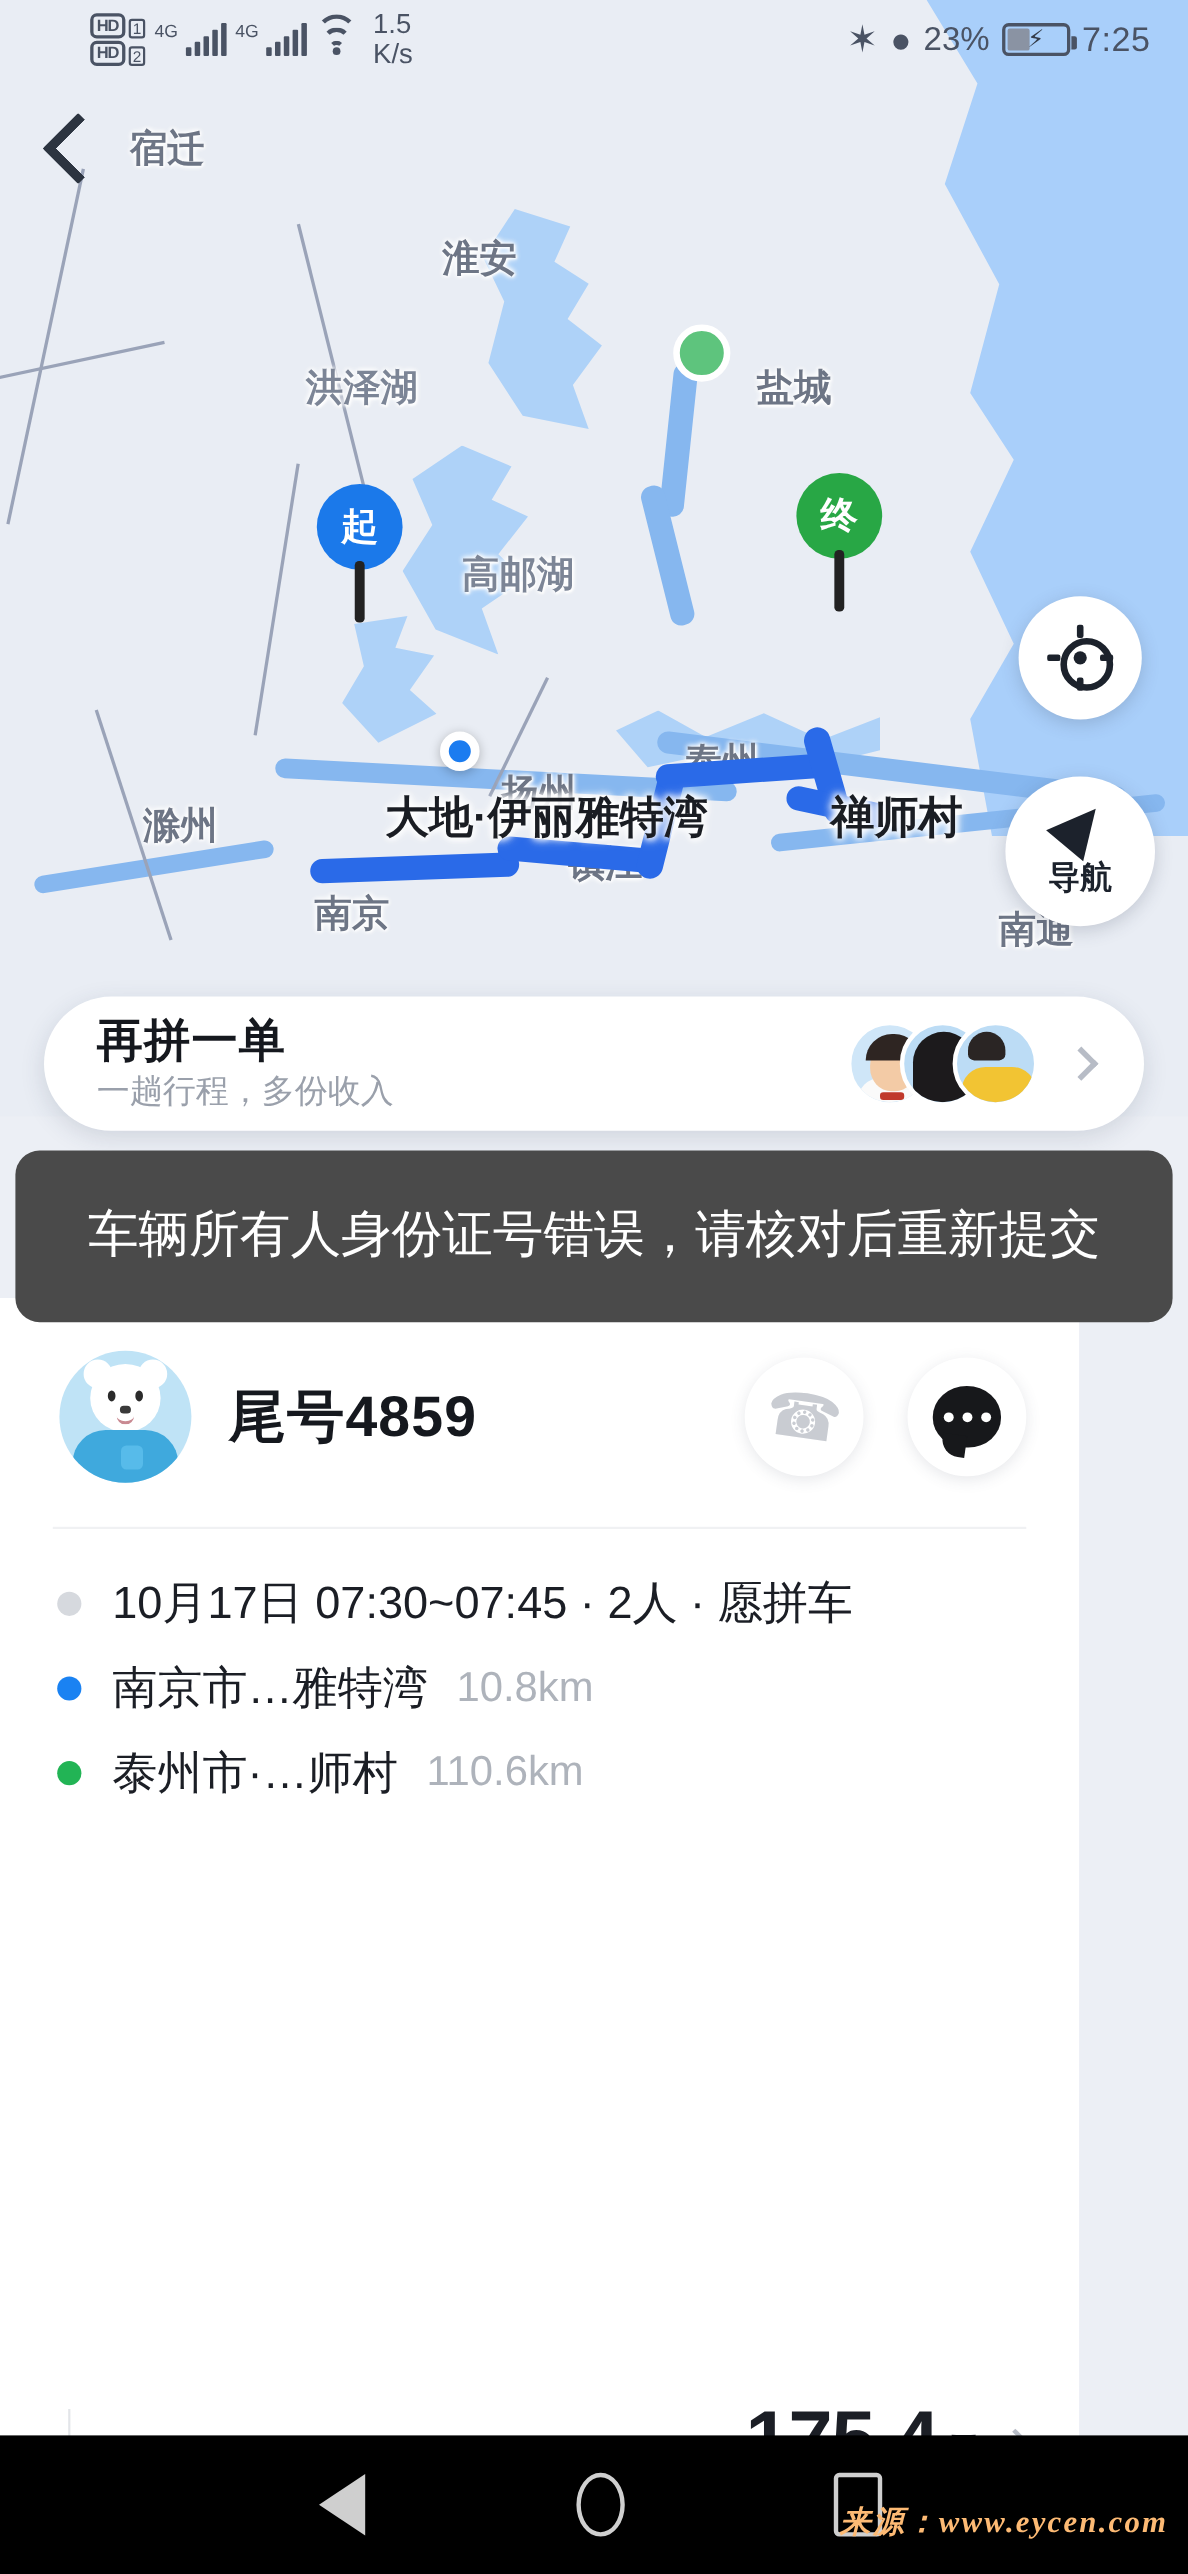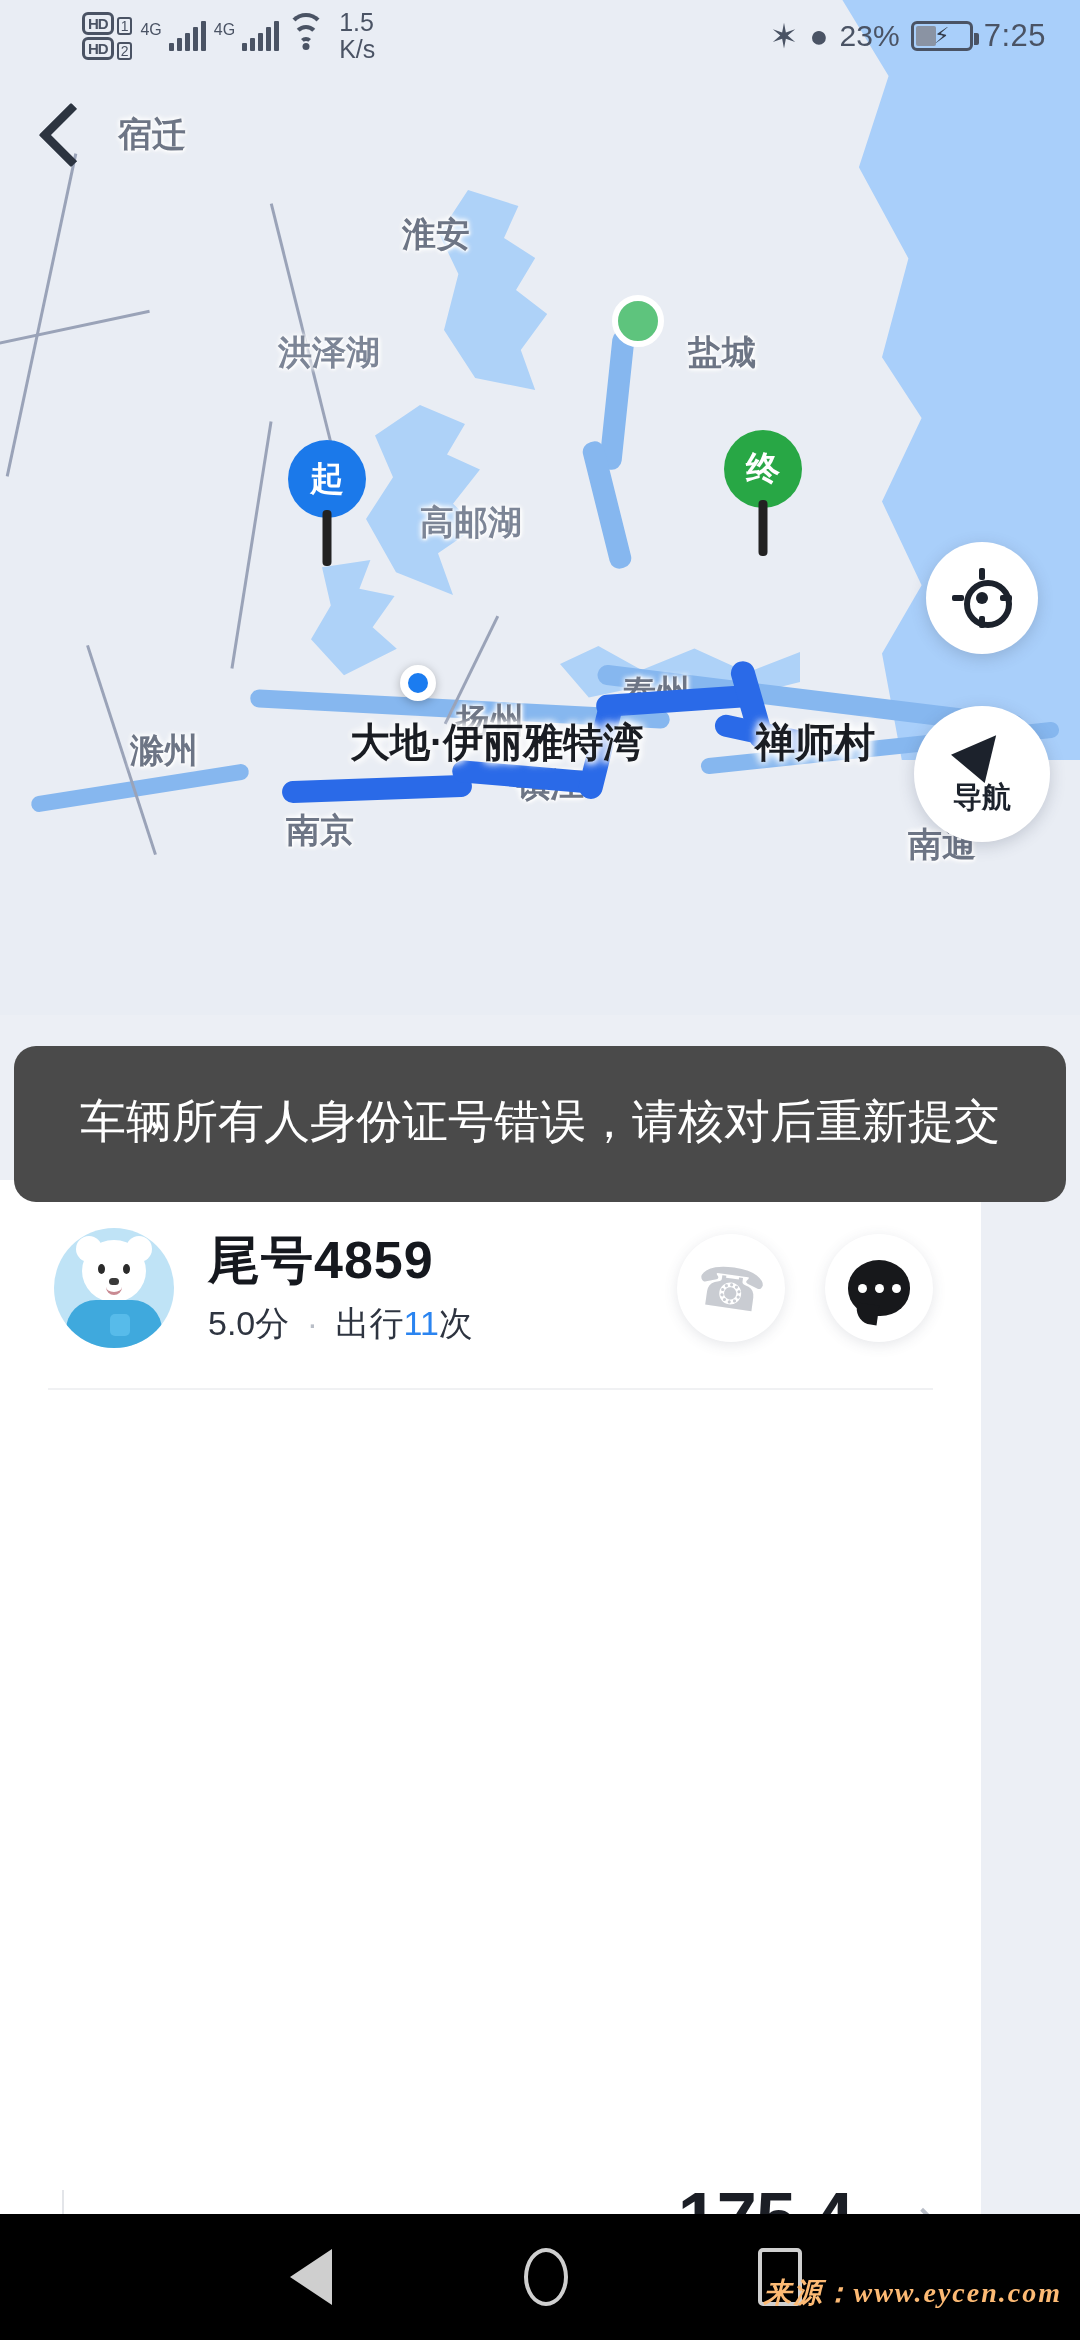--- a/index.html
+++ b/index.html
@@ -351,42 +351,59 @@
       <span style="font-size:32px">●</span>
       <span>23%</span>
       <span class="batt">
         <span class="batt-fill"></span>
           <span class="bolt">⚡</span>
       </span>
       <span class="clock">7:25</span>
     </div>
   </div>
 
+  <div class="repin">
+    <div class="repin-txt">
+      <div class="repin-t">再拼一单</div>
+      <div class="repin-s">一趟行程，多份收入</div>
+    </div>
+    <div class="repin-av">
+      <div class="av av1">
+          <span class="suit"></span>
+          <span class="face"></span>
+          <span class="hair"></span>
+          <span class="badge"></span>
+        </div>
+      <div class="av av2">
+          <span class="hair"></span>
+        </div>
+      <div class="av av3">
+          <span class="body"></span>
+          <span class="hair"></span>
+        </div>
+    </div>
+    <div class="chev"></div>
+  </div>
 
   <div class="sheet">
 
     <div class="driver">
       <div class="avatar">
         <span class="bear-ear l"></span>
           <span class="bear-ear r"></span>
         <span class="bear-head"></span>
         <span class="bear-eye l"></span>
           <span class="bear-eye r"></span>
         <span class="bear-nose"></span>
           <span class="bear-mouth"></span>
         <span class="bear-body"></span>
           <span class="bear-pock"></span>
       </div>
       <div class="dinfo">
         <div class="dname">尾号4859</div>
-        <div class="dsub">
-          <span>5.0分</span>
-          <span class="dot">·</span>
-          <span>出行</span><span class="blue">11</span><span>次</span>
-        </div>
       </div>
       <div class="dacts">
         <div class="circ-btn">
           <span class="ph-ic">☎</span>
         </div>
         <div class="circ-btn">
           <span class="msg-ic">
             <span class="bub"></span>
               <span class="tail"></span>
             <span class="dots">
@@ -395,20 +412,36 @@
                 <i></i>
               </span>
           </span>
         </div>
       </div>
     </div>
 
     <div class="hr"></div>
 
 
+    <div class="trip">
+      <div class="trow">
+        <span class="bullet b-grey"></span>
+        <span class="ttext">10月17日 07:30~07:45 · 2人 · 愿拼车</span>
+      </div>
+      <div class="trow">
+        <span class="bullet b-blue"></span>
+        <span class="ttext">南京市…雅特湾</span>
+        <span class="tkm">10.8km</span>
+      </div>
+      <div class="trow">
+        <span class="bullet b-green"></span>
+        <span class="ttext">泰州市·…师村</span>
+        <span class="tkm">110.6km</span>
+      </div>
+    </div>
     <div class="trackline"></div>
 
     <div class="price">
       <span class="price-n">175.4</span>
       <span class="price-u">元</span>
       <span class="price-c"></span>
     </div>
 
   </div>
 

